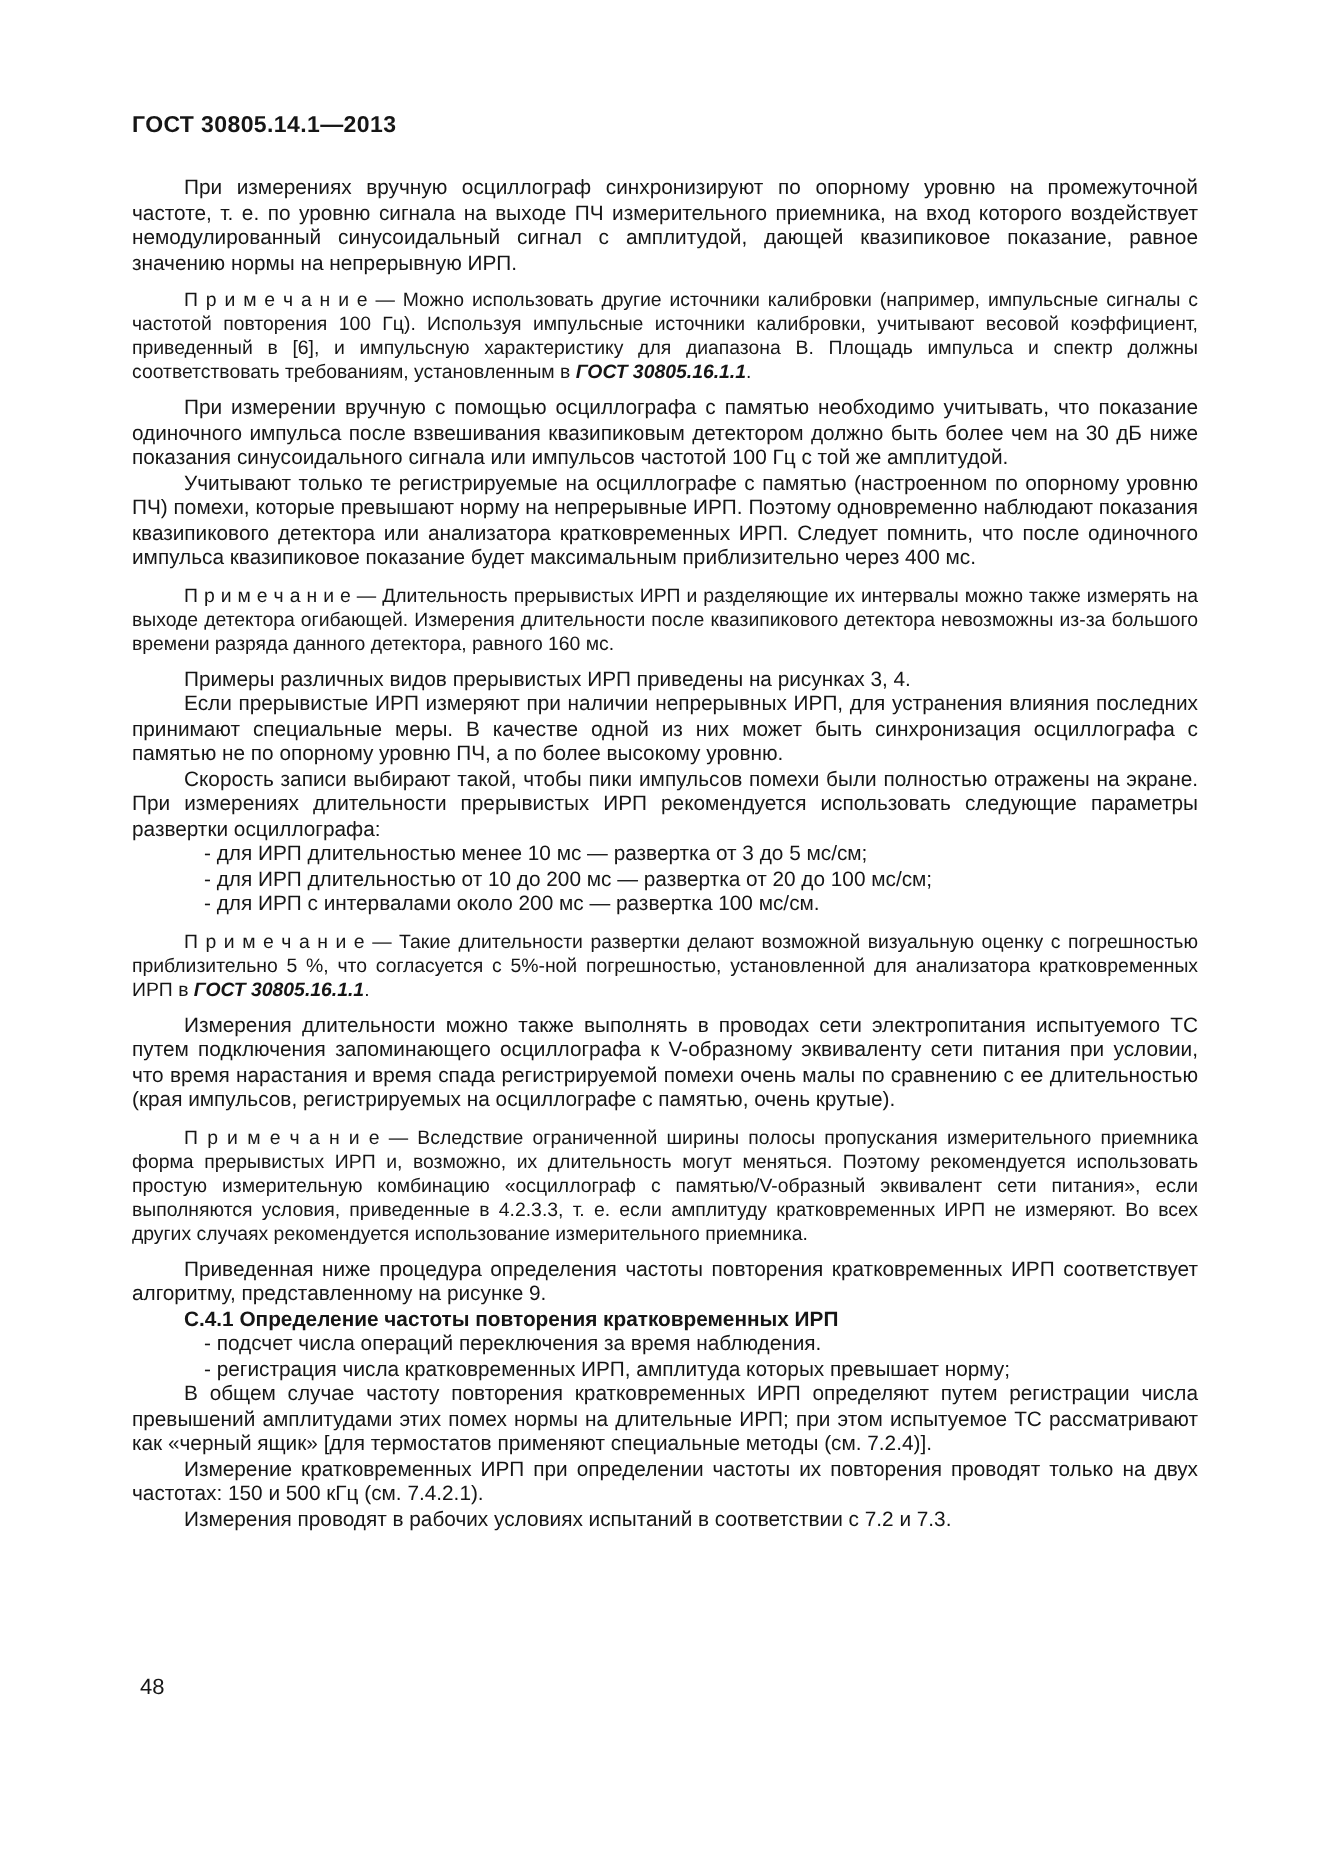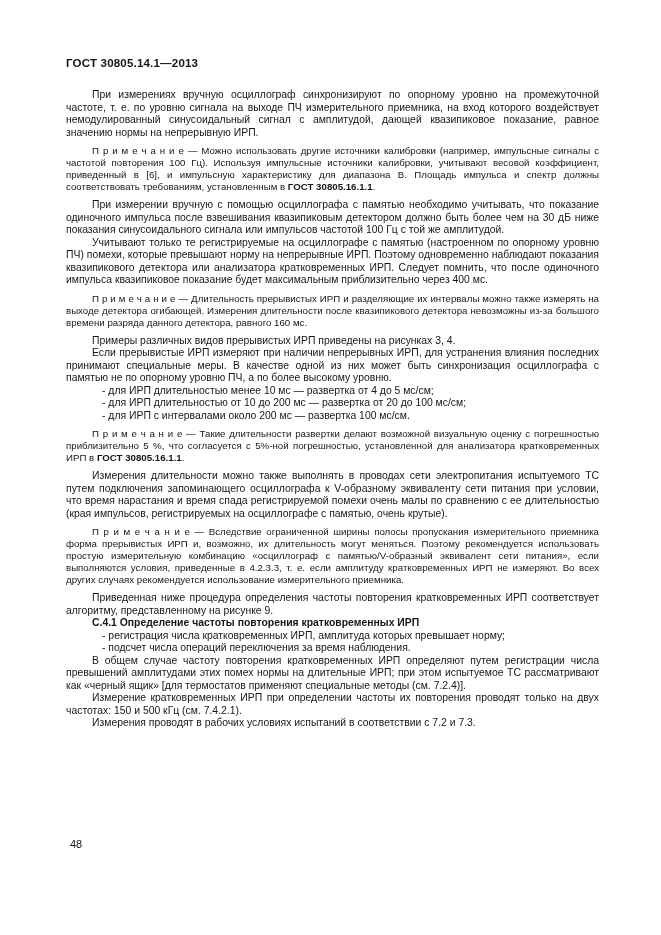--- a/index.html
+++ b/index.html
@@ -58,43 +58,44 @@
     line-height: 12.5px;
     font-weight: bold;
     text-indent: 26px;
   }
   .page-number {
     position: absolute;
     left: 70px;
     top: 838px;
     font-size: 11px;
   }
-  .bi { font-weight: bold; }
+  .bi { font-weight: bold; font-style: italic; }
 </style>
 </head>
 <body>
 
 <div class="page">
   <div class="doc-header">ГОСТ 30805.14.1—2013</div>
   <div class="doc-body">
       <p class="para">При измерениях вручную осциллограф синхронизируют по опорному уровню на промежуточной частоте, т. е. по уровню сигнала на выходе ПЧ измерительного приемника, на вход которого воздействует немодулированный синусоидальный сигнал с амплитудой, дающей квазипиковое показание, равное значению нормы на непрерывную ИРП.</p>
       <p class="note"><span>П р и м е ч а н и е — Можно использовать другие источники калибровки (например, импульсные сигналы с частотой повторения 100 Гц). Используя импульсные источники калибровки, учитывают весовой коэффициент, приведенный в [6], и импульсную характеристику для диапазона В. Площадь импульса и спектр должны соответствовать требованиям, установленным в </span><span class="bi">ГОСТ 30805.16.1.1</span><span>.</span></p>
       <p class="para">При измерении вручную с помощью осциллографа с памятью необходимо учитывать, что показание одиночного импульса после взвешивания квазипиковым детектором должно быть более чем на 30 дБ ниже показания синусоидального сигнала или импульсов частотой 100 Гц с той же амплитудой.</p>
       <p class="para">Учитывают только те регистрируемые на осциллографе с памятью (настроенном по опорному уровню ПЧ) помехи, которые превышают норму на непрерывные ИРП. Поэтому одновременно наблюдают показания квазипикового детектора или анализатора кратковременных ИРП. Следует помнить, что после одиночного импульса квазипиковое показание будет максимальным приблизительно через 400 мс.</p>
       <p class="note">П р и м е ч а н и е — Длительность прерывистых ИРП и разделяющие их интервалы можно также измерять на выходе детектора огибающей. Измерения длительности после квазипикового детектора невозможны из-за большого времени разряда данного детектора, равного 160 мс.</p>
       <p class="para">Примеры различных видов прерывистых ИРП приведены на рисунках 3, 4.</p>
       <p class="para">Если прерывистые ИРП измеряют при наличии непрерывных ИРП, для устранения влияния последних принимают специальные меры. В качестве одной из них может быть синхронизация осциллографа с памятью не по опорному уровню ПЧ, а по более высокому уровню.</p>
-      <p class="list">- для ИРП длительностью менее 10 мс — развертка от 4 до 5 мс/см;</p>
+      <p class="para">Скорость записи выбирают такой, чтобы пики импульсов помехи были полностью отражены на экране. При измерениях длительности прерывистых ИРП рекомендуется использовать следующие параметры развертки осциллографа:</p>
+      <p class="list">- для ИРП длительностью менее 10 мс — развертка от 3 до 5 мс/см;</p>
       <p class="list">- для ИРП длительностью от 10 до 200 мс — развертка от 20 до 100 мс/см;</p>
       <p class="list">- для ИРП с интервалами около 200 мс — развертка 100 мс/см.</p>
       <p class="note"><span>П р и м е ч а н и е — Такие длительности развертки делают возможной визуальную оценку с погрешностью приблизительно 5 %, что согласуется с 5%-ной погрешностью, установленной для анализатора кратковременных ИРП в </span><span class="bi">ГОСТ 30805.16.1.1</span><span>.</span></p>
       <p class="para">Измерения длительности можно также выполнять в проводах сети электропитания испытуемого ТС путем подключения запоминающего осциллографа к V-образному эквиваленту сети питания при условии, что время нарастания и время спада регистрируемой помехи очень малы по сравнению с ее длительностью (края импульсов, регистрируемых на осциллографе с памятью, очень крутые).</p>
       <p class="note">П р и м е ч а н и е — Вследствие ограниченной ширины полосы пропускания измерительного приемника форма прерывистых ИРП и, возможно, их длительность могут меняться. Поэтому рекомендуется использовать простую измерительную комбинацию «осциллограф с памятью/V-образный эквивалент сети питания», если выполняются условия, приведенные в 4.2.3.3, т. е. если амплитуду кратковременных ИРП не измеряют. Во всех других случаях рекомендуется использование измерительного приемника.</p>
       <p class="para">Приведенная ниже процедура определения частоты повторения кратковременных ИРП соответствует алгоритму, представленному на рисунке 9.</p>
       <p class="heading2">С.4.1 Определение частоты повторения кратковременных ИРП</p>
+      <p class="list">- подсчет числа операций переключения за время наблюдения.</p>
       <p class="list">- регистрация числа кратковременных ИРП, амплитуда которых превышает норму;</p>
-      <p class="list">- подсчет числа операций переключения за время наблюдения.</p>
       <p class="para">В общем случае частоту повторения кратковременных ИРП определяют путем регистрации числа превышений амплитудами этих помех нормы на длительные ИРП; при этом испытуемое ТС рассматривают как «черный ящик» [для термостатов применяют специальные методы (см. 7.2.4)].</p>
       <p class="para">Измерение кратковременных ИРП при определении частоты их повторения проводят только на двух частотах: 150 и 500 кГц (см. 7.4.2.1).</p>
       <p class="para">Измерения проводят в рабочих условиях испытаний в соответствии с 7.2 и 7.3.</p>
     </div>
   <div class="page-number">48</div>
 </div>
 
 </body></html>

